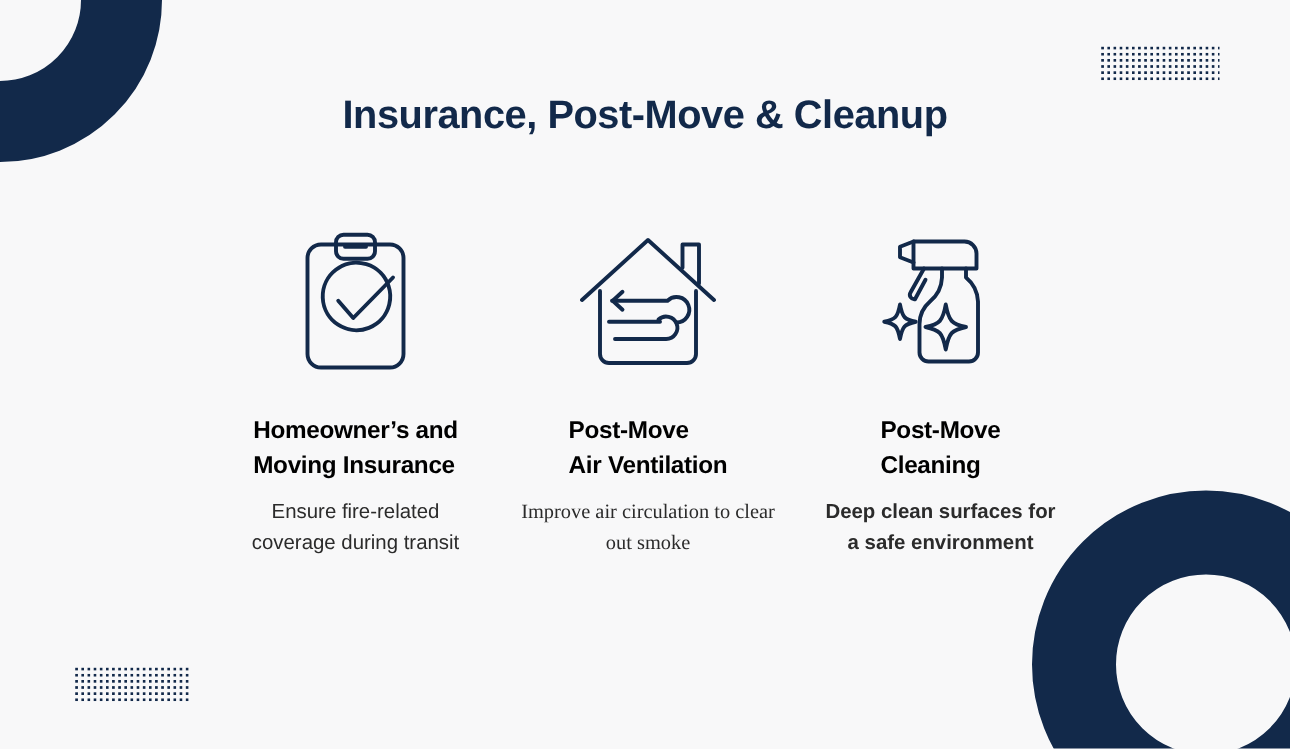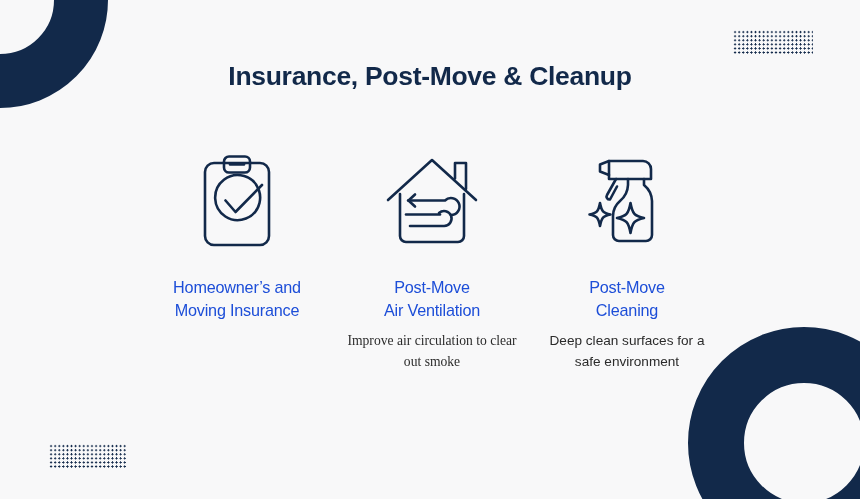--- a/index.html
+++ b/index.html
@@ -98,39 +98,39 @@
   }
   .icon-wrap {
     height: 104px;
     display: flex;
     align-items: center;
     justify-content: center;
   }
   .col-title {
     margin-top: 22px;
     font-size: 16.2px;
-    font-weight: normal;
-    color: #1d4ed8;
-    text-align: center;
+    font-weight: bold;
+    color: #000000;
+    text-align: left;
     line-height: 1.42;
     letter-spacing: -0.2px;
     white-space: pre-line;
   }
   .col-desc {
     margin-top: 8px;
     font-size: 13.6px;
     color: #2b2b2b;
     text-align: center;
     line-height: 1.56;
     white-space: pre-line;
   }
   
   .col-1 .col-desc { width: 150px; }
   .col-2 .col-desc { width: 175px; font-family: Liberation Serif, serif; }
-  .col-3 .col-desc { width: 160px; }
+  .col-3 .col-desc { width: 160px; font-weight: bold; }
 </style>
 </head>
 <body>
 
 <div class="slide">
 
   <div class="ring ring-topleft"></div>
   <div class="ring ring-bottomright"></div>
   <div class="dotgrid dotgrid-topright"></div>
   <div class="dotgrid dotgrid-bottomleft"></div>
@@ -144,20 +144,21 @@
         <svg width="82" height="96" viewBox="0 0 82 96" fill="none" stroke="#12294a" stroke-width="2.6" stroke-linecap="round" stroke-linejoin="round">
           <rect x="9" y="9" width="64" height="82" rx="9"></rect>
           <rect x="28" y="2.5" width="26" height="16" rx="5"></rect>
           <line x1="34" y1="10.5" x2="48" y2="10.5"></line>
           <path d="M63 36.5 A22.5 22.5 0 1 0 63.5 49 A22.5 22.5 0 0 0 63 36.5"></path>
           <polyline points="29.5,46.5 39.5,58 66,31"></polyline>
         </svg>
       </div>
       <div class="col-title">Homeowner’s and
 Moving Insurance</div>
+      <div class="col-desc">Ensure fire-related coverage during transit</div>
     </div>
 
     <div class="col col-2">
       <div class="icon-wrap">
         <svg width="96" height="96" viewBox="0 0 96 96" fill="none" stroke="#12294a" stroke-width="2.6" stroke-linecap="round" stroke-linejoin="round">
 
           <polyline points="4,46 48,6 92,46"></polyline>
 
           <polyline points="71,24.5 71,9 82,9 82,35"></polyline>
 

